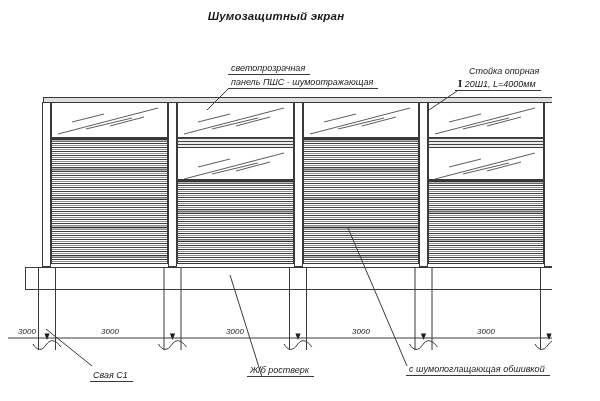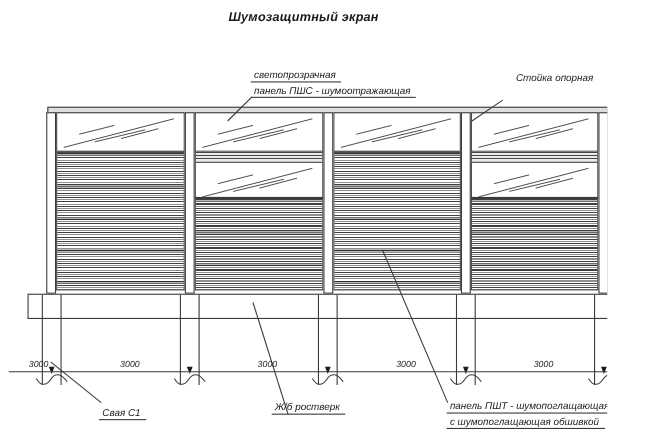--- a/index.html
+++ b/index.html
@@ -31,21 +31,21 @@
         background:#fff;border:1px solid #3a3a3a;z-index:0;}
 
   svg.overlay{position:absolute;left:0;top:0;z-index:3;pointer-events:none;}
 
   .callout{position:absolute;z-index:4;font-size:9px;line-height:10px;white-space:nowrap;}
   .callout .cl{display:block;width:fit-content;padding:0 5px 1px 3px;margin-bottom:2px;
                border-bottom:1px solid #3a3a3a;}
   .callout .cl-plain{display:block;width:fit-content;padding:0 2px 1px 2px;margin-bottom:2px;}
   .ibeam{font-family:"DejaVu Serif",serif;font-style:normal;font-weight:700;font-size:9px;}
 
-  .dim-label{position:absolute;top:327px;width:34px;margin-left:-17px;text-align:right;
+  .dim-label{position:absolute;top:327px;width:34px;margin-left:-17px;text-align:center;
              font-size:8px;z-index:4;}
 </style>
 </head>
 <body>
 
 <div class="canvas">
 
   <div class="title">Шумозащитный экран</div>
 
   <div class="cap"></div>
@@ -124,32 +124,32 @@
     </g>
   </svg>
 
   <div class="callout" style="left:228px;top:63px">
     <span class="cl">светопрозрачная</span>
     <span class="cl">панель ПШС - шумоотражающая</span>
   </div>
 
   <div class="callout" style="left:455px;top:66px">
     <span class="cl-plain" style="margin-left:12px">Стойка опорная</span>
+    <span class="cl"><span class="ibeam">I</span>&nbsp;<span>20Ш1, L=4000мм</span></span>
   </div>
 
   <div class="callout" style="left:90px;top:370px">
     <span class="cl">Свая С1</span>
   </div>
 
   <div class="callout" style="left:247px;top:365px">
     <span class="cl">Ж/б ростверк</span>
   </div>
 
   <div class="callout" style="left:406px;top:364px">
-    <span class="cl">панель ПШТ - шумопоглащающая</span>
     <span class="cl">с шумопоглащающая обшивкой</span>
   </div>
 
   <div class="dim-label" style="left:27px">3000</div>
   <div class="dim-label" style="left:110px">3000</div>
   <div class="dim-label" style="left:235px">3000</div>
   <div class="dim-label" style="left:361px">3000</div>
   <div class="dim-label" style="left:486px">3000</div>
   <div class="dim-label" style="left:570px">3000</div>
 

